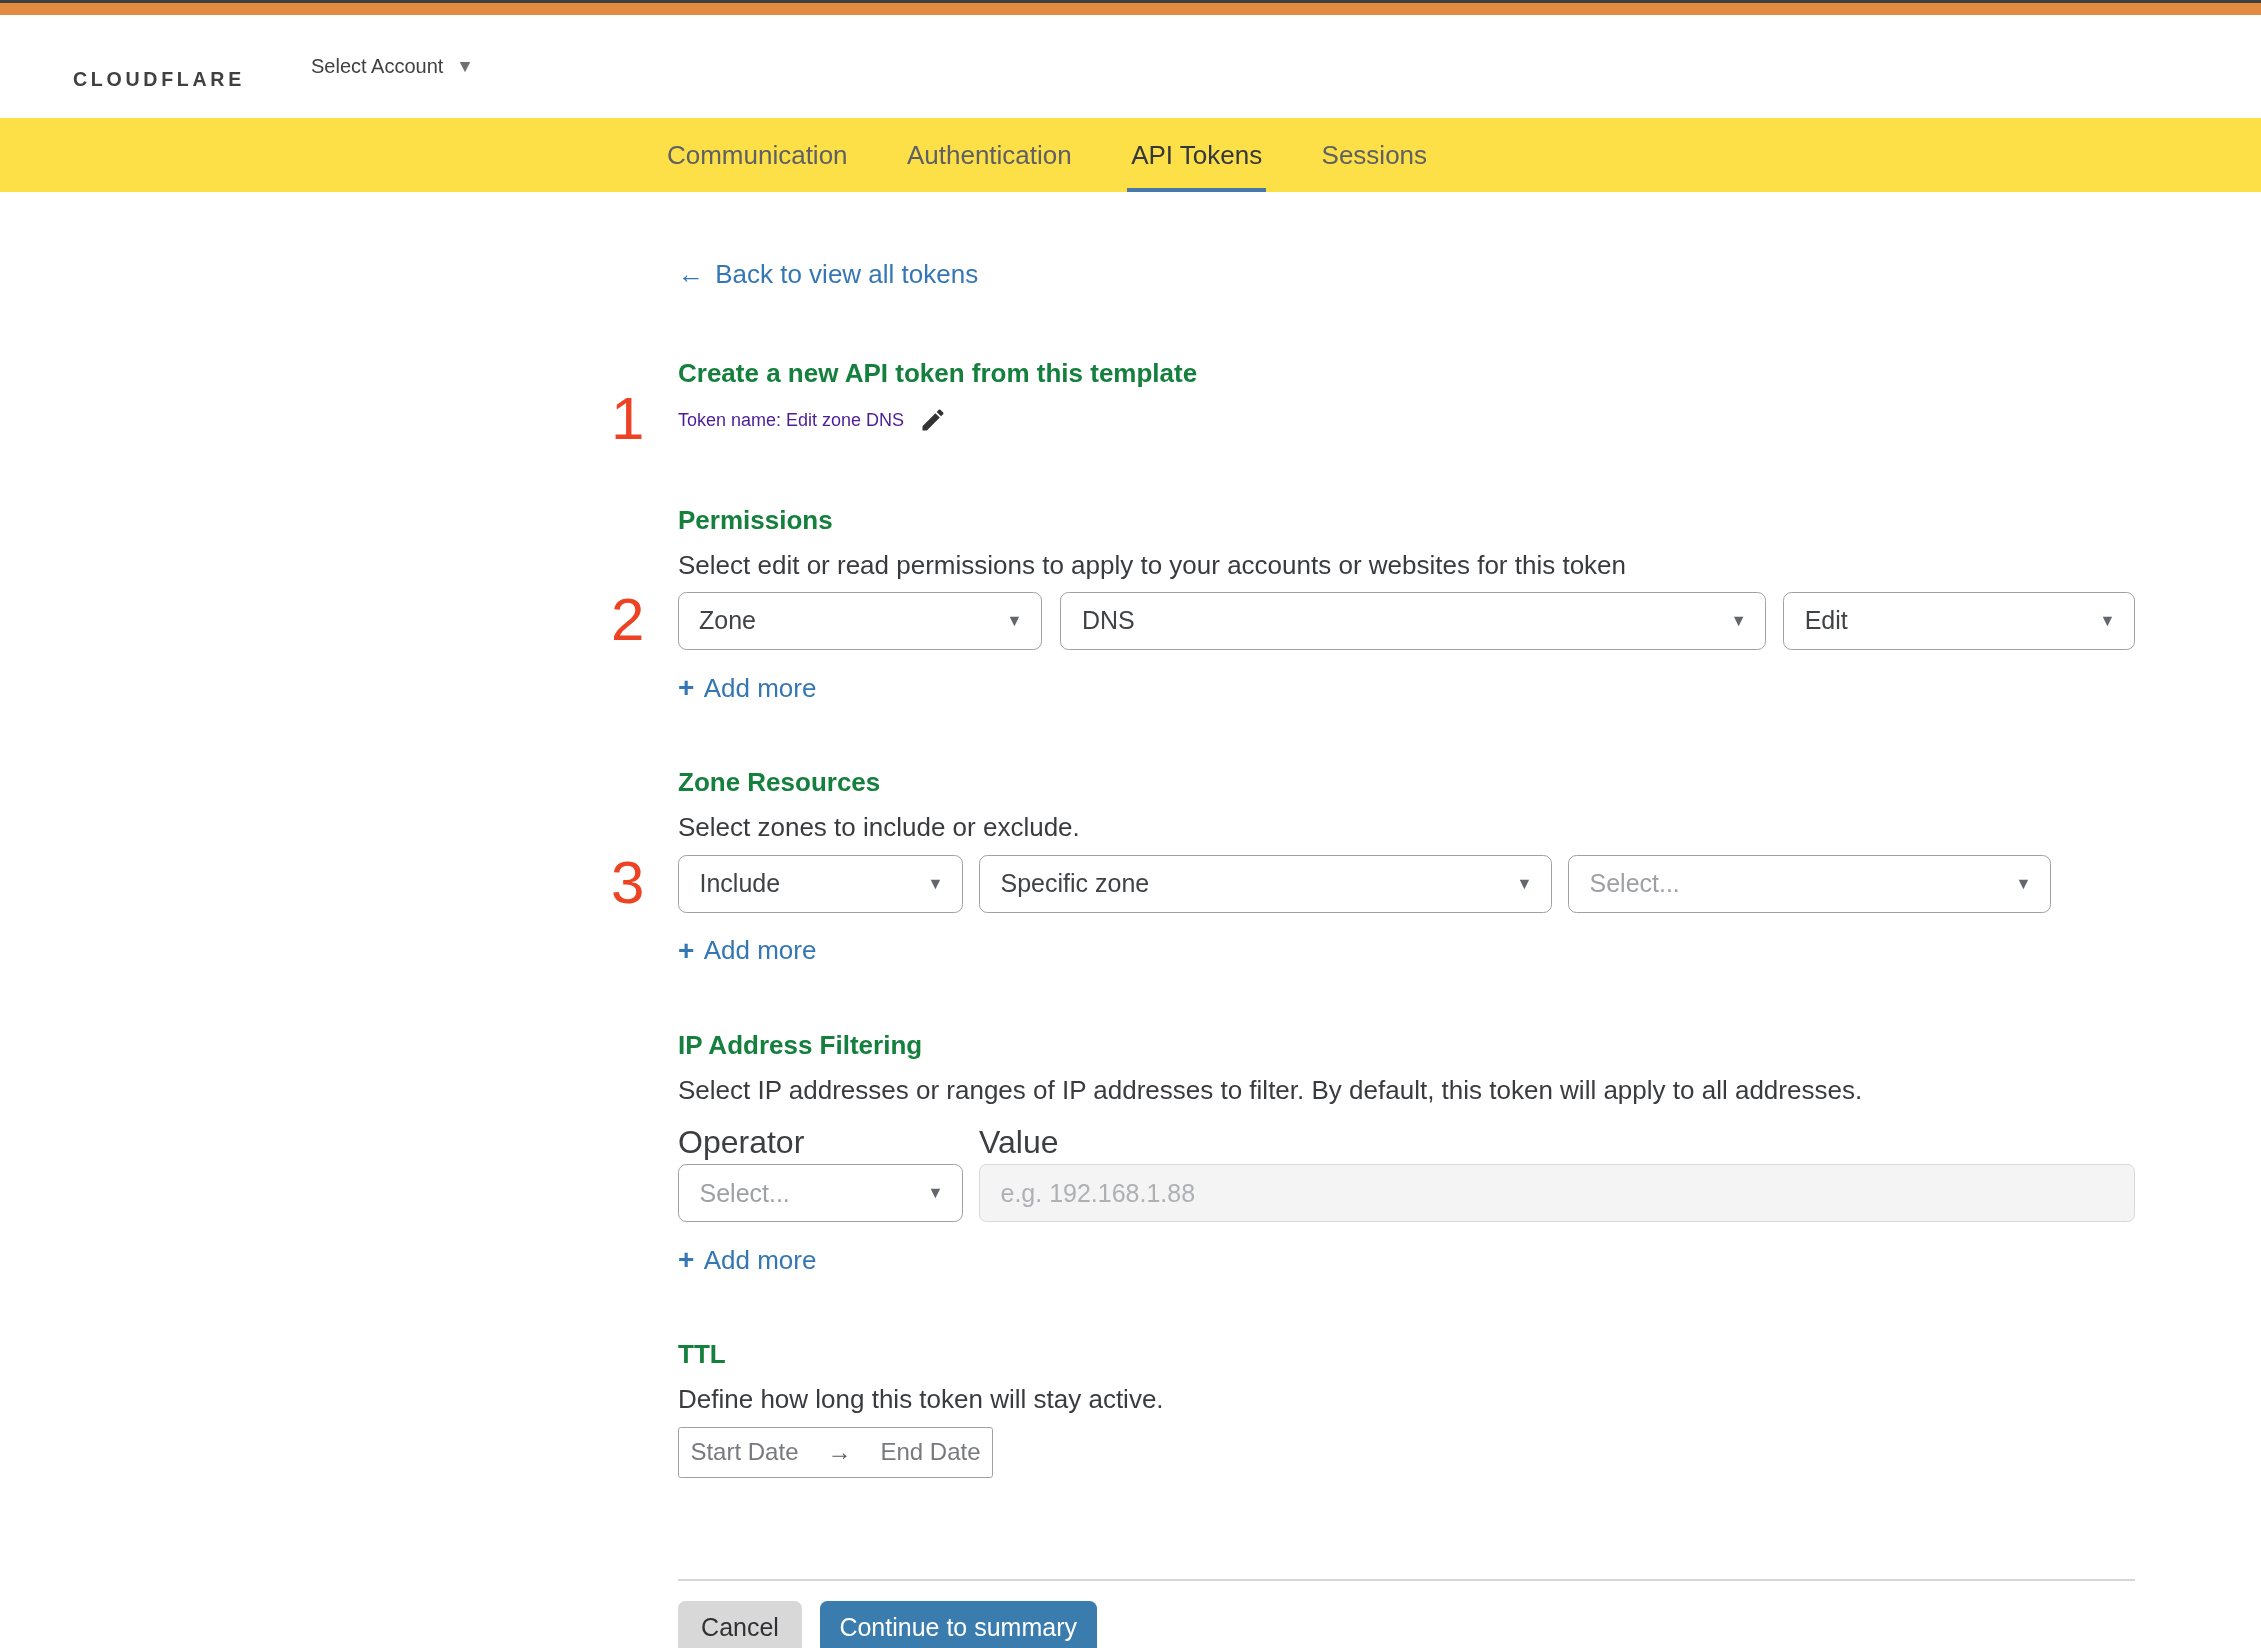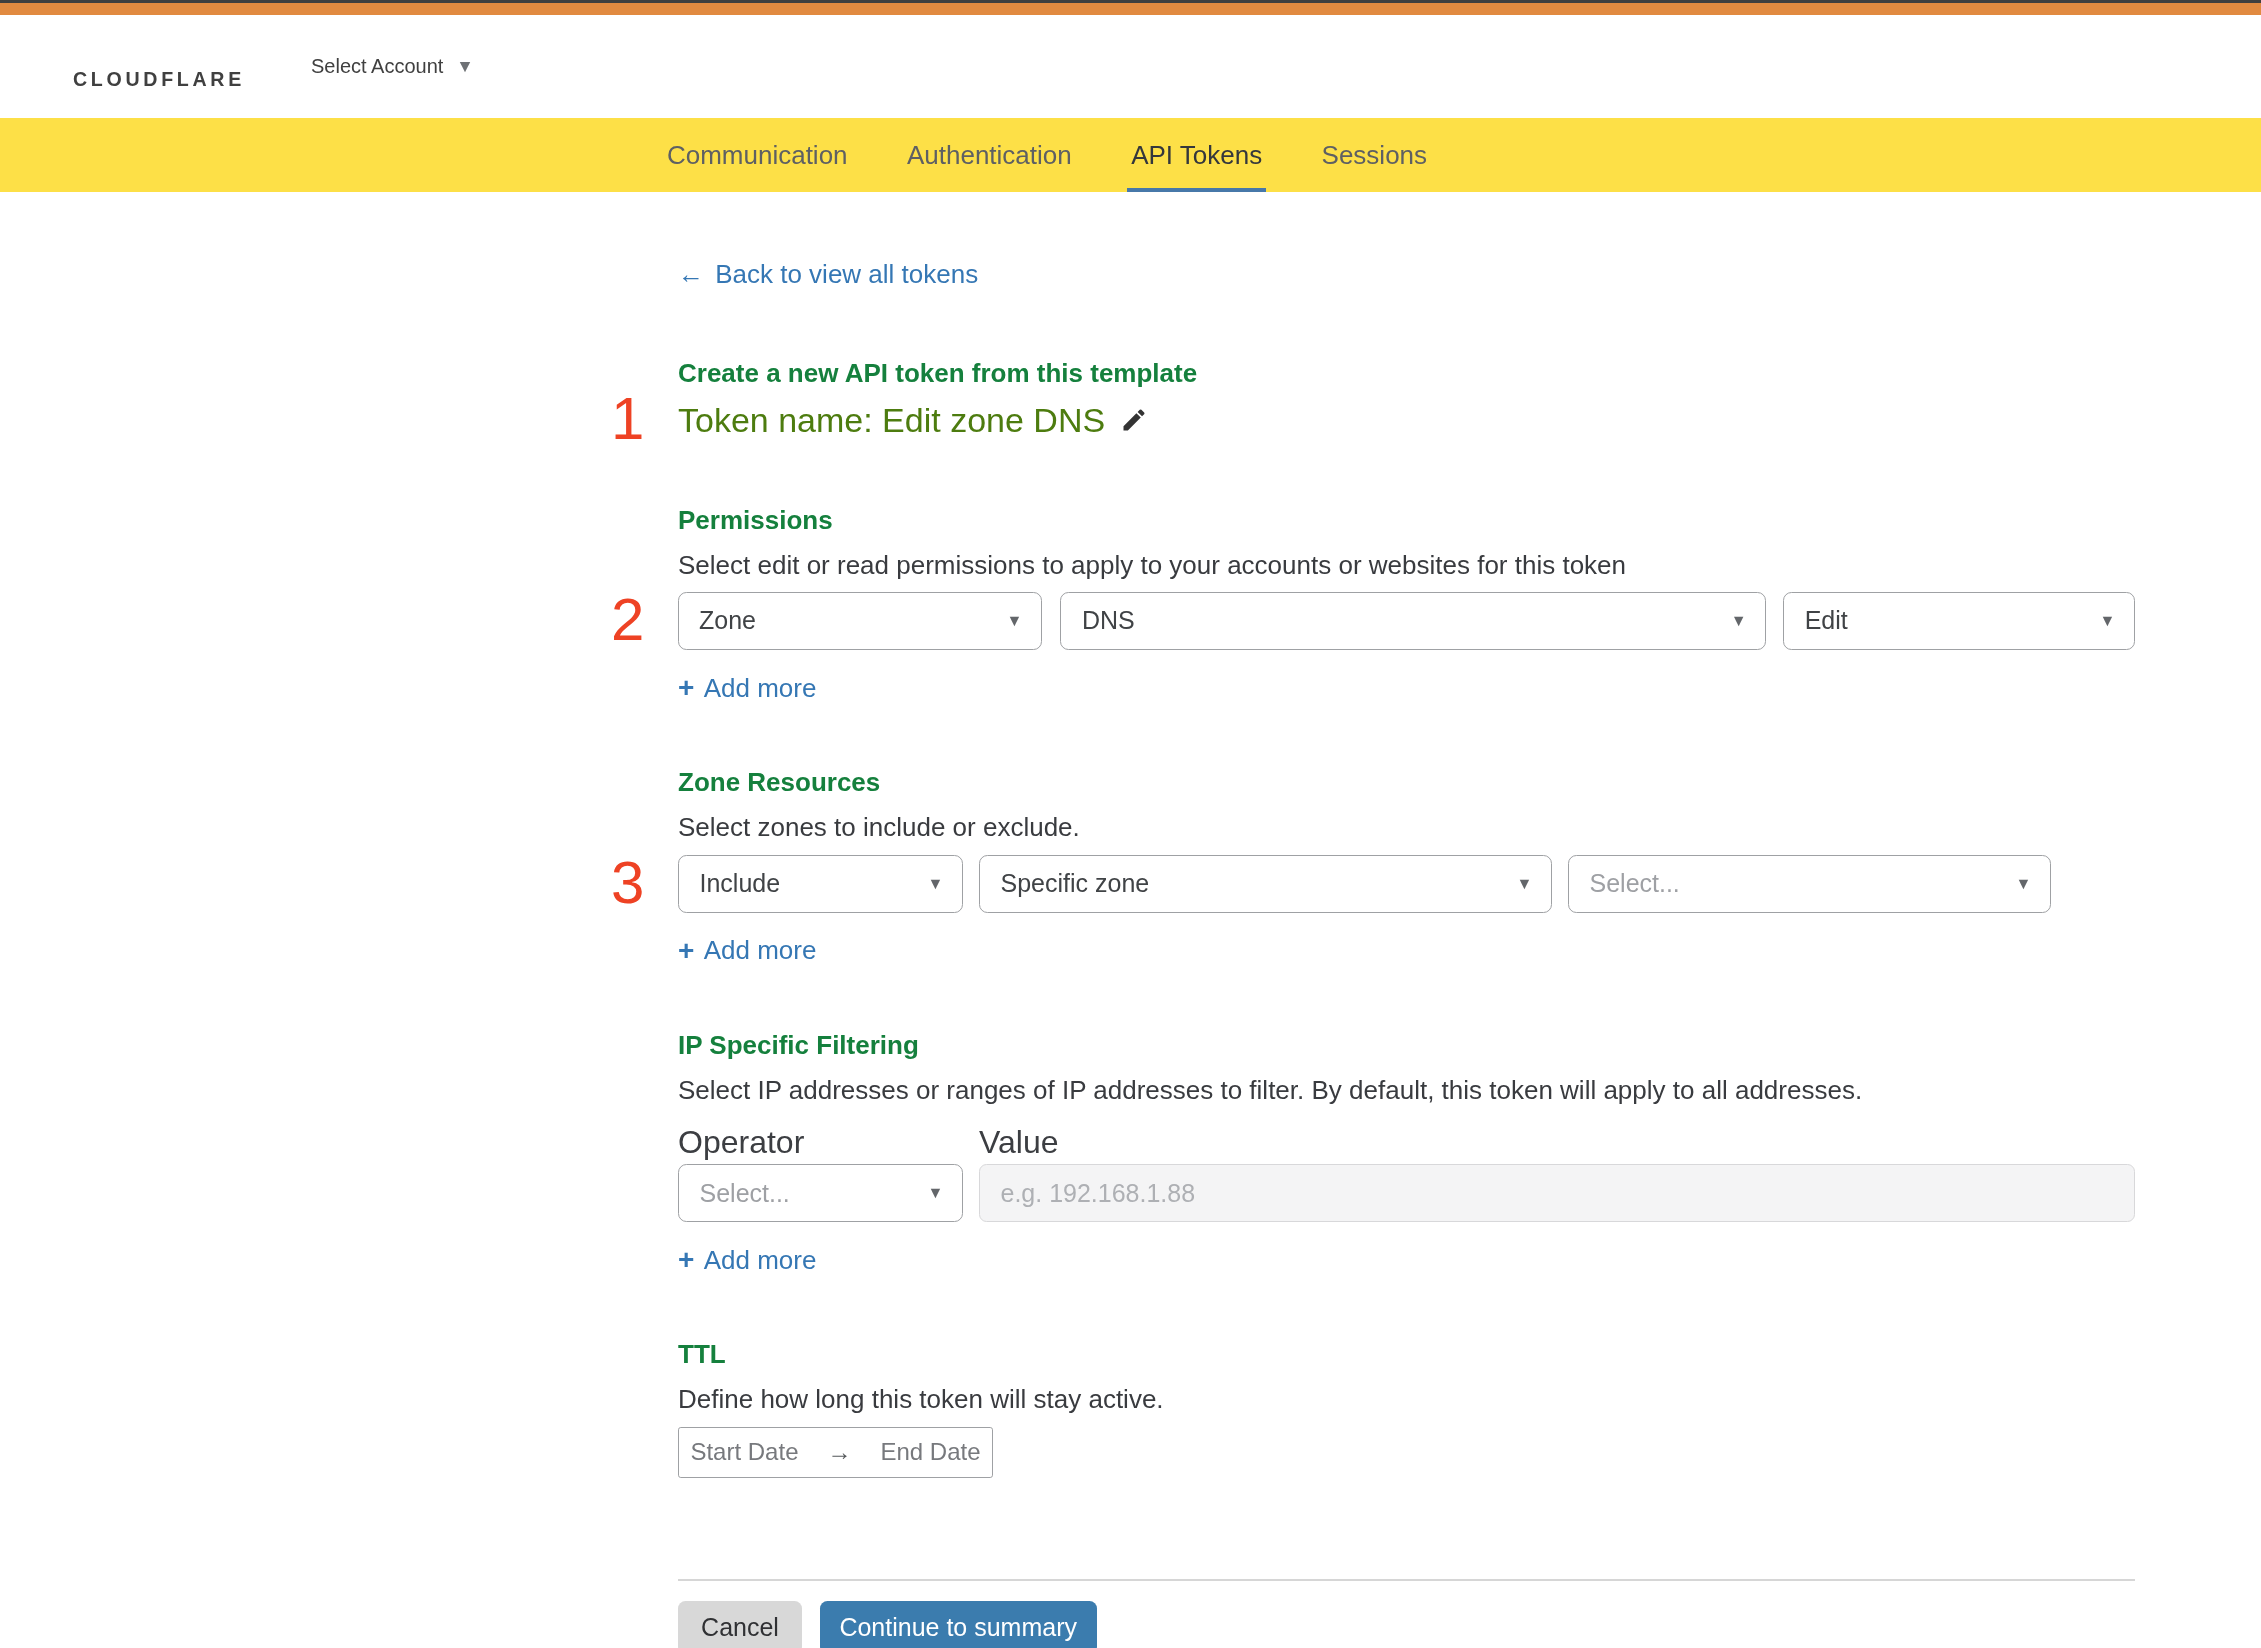--- a/index.html
+++ b/index.html
@@ -29,21 +29,21 @@
   .content { margin-left:678px; width:1457px; }
 
   .back-link { display:inline-flex; align-items:center; gap:11.2px; margin-top:67px; font-size:26px; color:var(--accent-blue,#3577B4); cursor:pointer; }
   .back-arrow { font-size:26px; }
 
   .section-heading { font-size:26px; line-height:32px; font-weight:bold; color:#15803d; }
   .section-subtitle { font-size:26px; line-height:32px; color:#393B3F; }
 
   .template-heading { margin-top:67px; }
   .token-row { position:relative; margin-top:13px; display:flex; align-items:center; gap:15px; height:37px; }
-  .token-name { font-size:34px; color:#4d7c0f; }
+  .token-name { font-size:18px; color:#4c1d95; }
   .pencil { width:28px; height:28px; cursor:pointer; }
 
   .step-num { position:absolute; left:-67px; font-size:60px; line-height:60px; color:var(--step-red,#EE4224); font-weight:400; }
   .token-row .step-num { top:-13px; }
 
   .mt-perm-heading { margin-top:65px; }
   .mt-sub { margin-top:13px; }
   .select-row { position:relative; margin-top:11.2px; display:flex; }
   .select-row .step-num { top:-1.9px; }
 
@@ -178,21 +178,21 @@
       <div class="dd dd-zone-3 placeholder">
         <span>Select...</span>
         <span class="caret">▼</span>
       </div>
     </div>
     <div class="add-more">
       <span class="plus">+</span>
       <span>Add more</span>
     </div>
 
-    <div class="section-heading mt-section">IP Specific Filtering</div>
+    <div class="section-heading mt-section">IP Address Filtering</div>
     <div class="section-subtitle mt-sub">Select IP addresses or ranges of IP addresses to filter. By default, this token will apply to all addresses.</div>
     <div class="ip-labels">
       <div class="ip-label ip-label-operator">Operator</div>
       <div class="ip-label">Value</div>
     </div>
     <div class="ip-controls">
       <div class="dd dd-operator">
         <span>Select...</span>
         <span class="caret">▼</span>
       </div>

